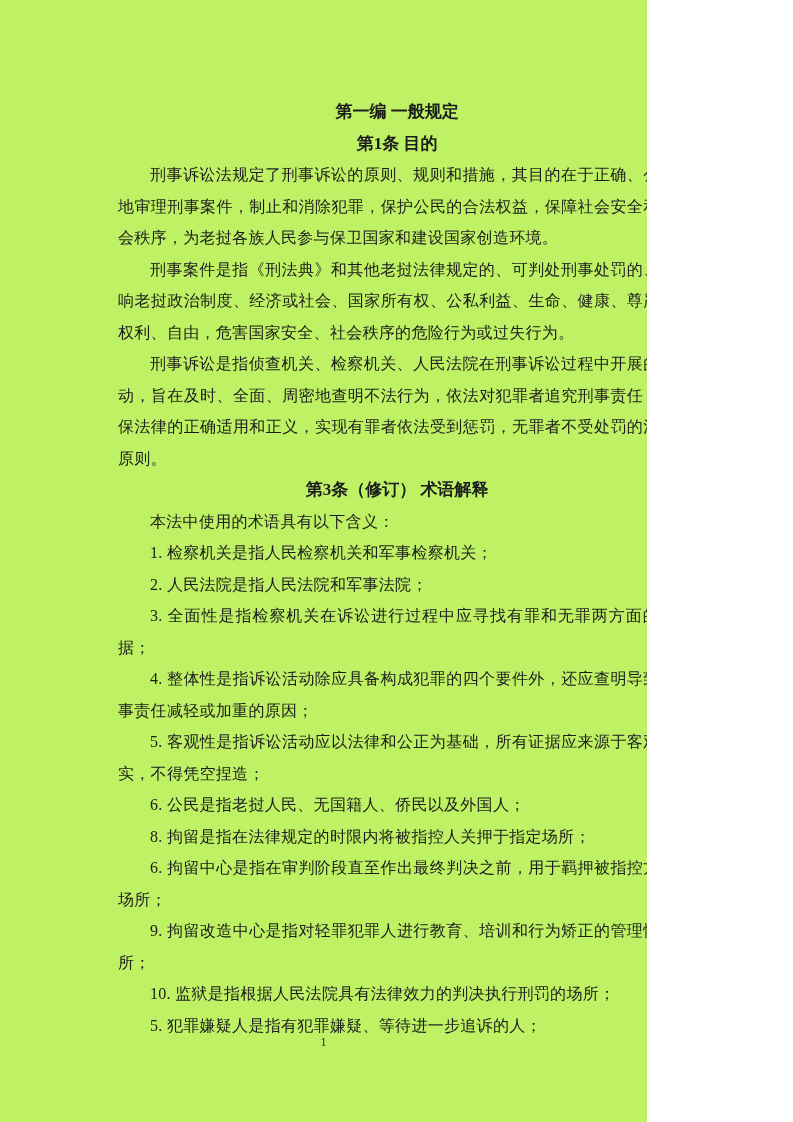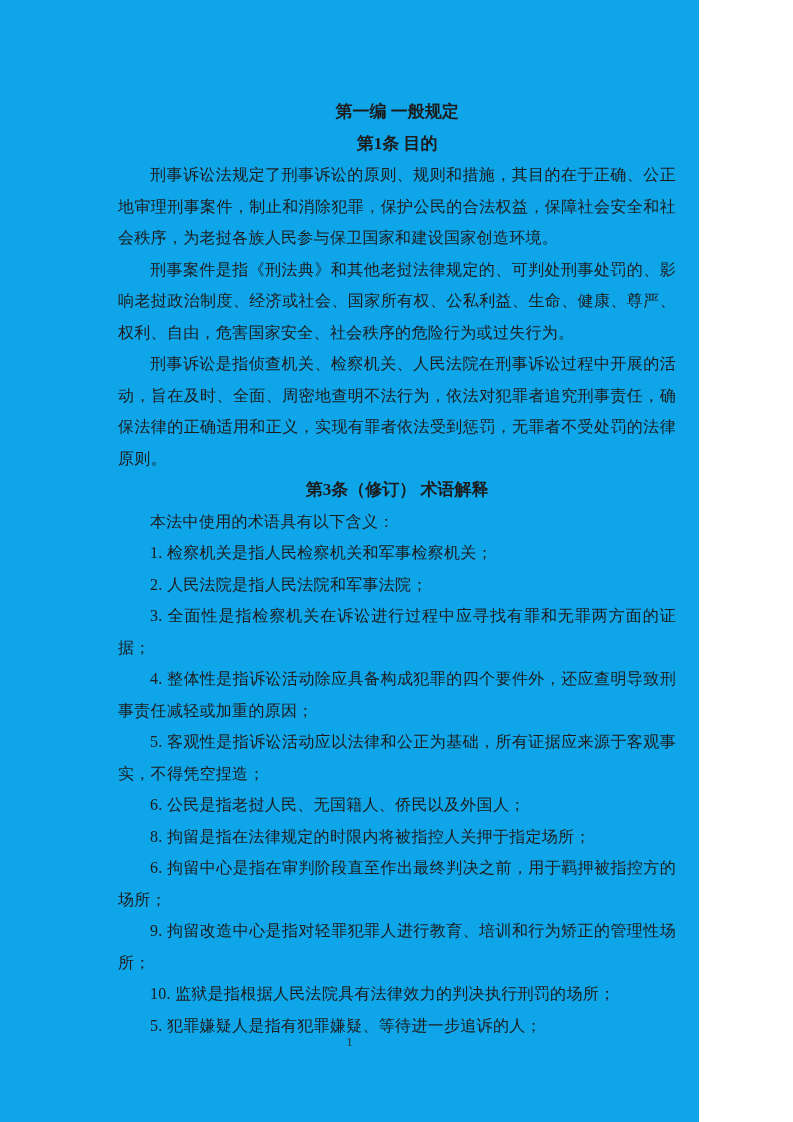--- a/index.html
+++ b/index.html
@@ -2,23 +2,23 @@
 <html><head>
 <meta charset="utf-8">
 <style>
   html, body {
     margin: 0;
     padding: 0;
     background: #ffffff;
   }
   .page {
     position: relative;
-    width: 699px;
+    width: 647px;
     height: 1122px;
-    background: #0ea5e9;
+    background: #bef264;
     color: #1c1c1c;
     font-family: "Liberation Serif", "DejaVu Serif", serif;
     overflow: hidden;
   }
   .content {
     position: absolute;
     top: 96px;
     left: 118px;
     width: 558px;
   }

